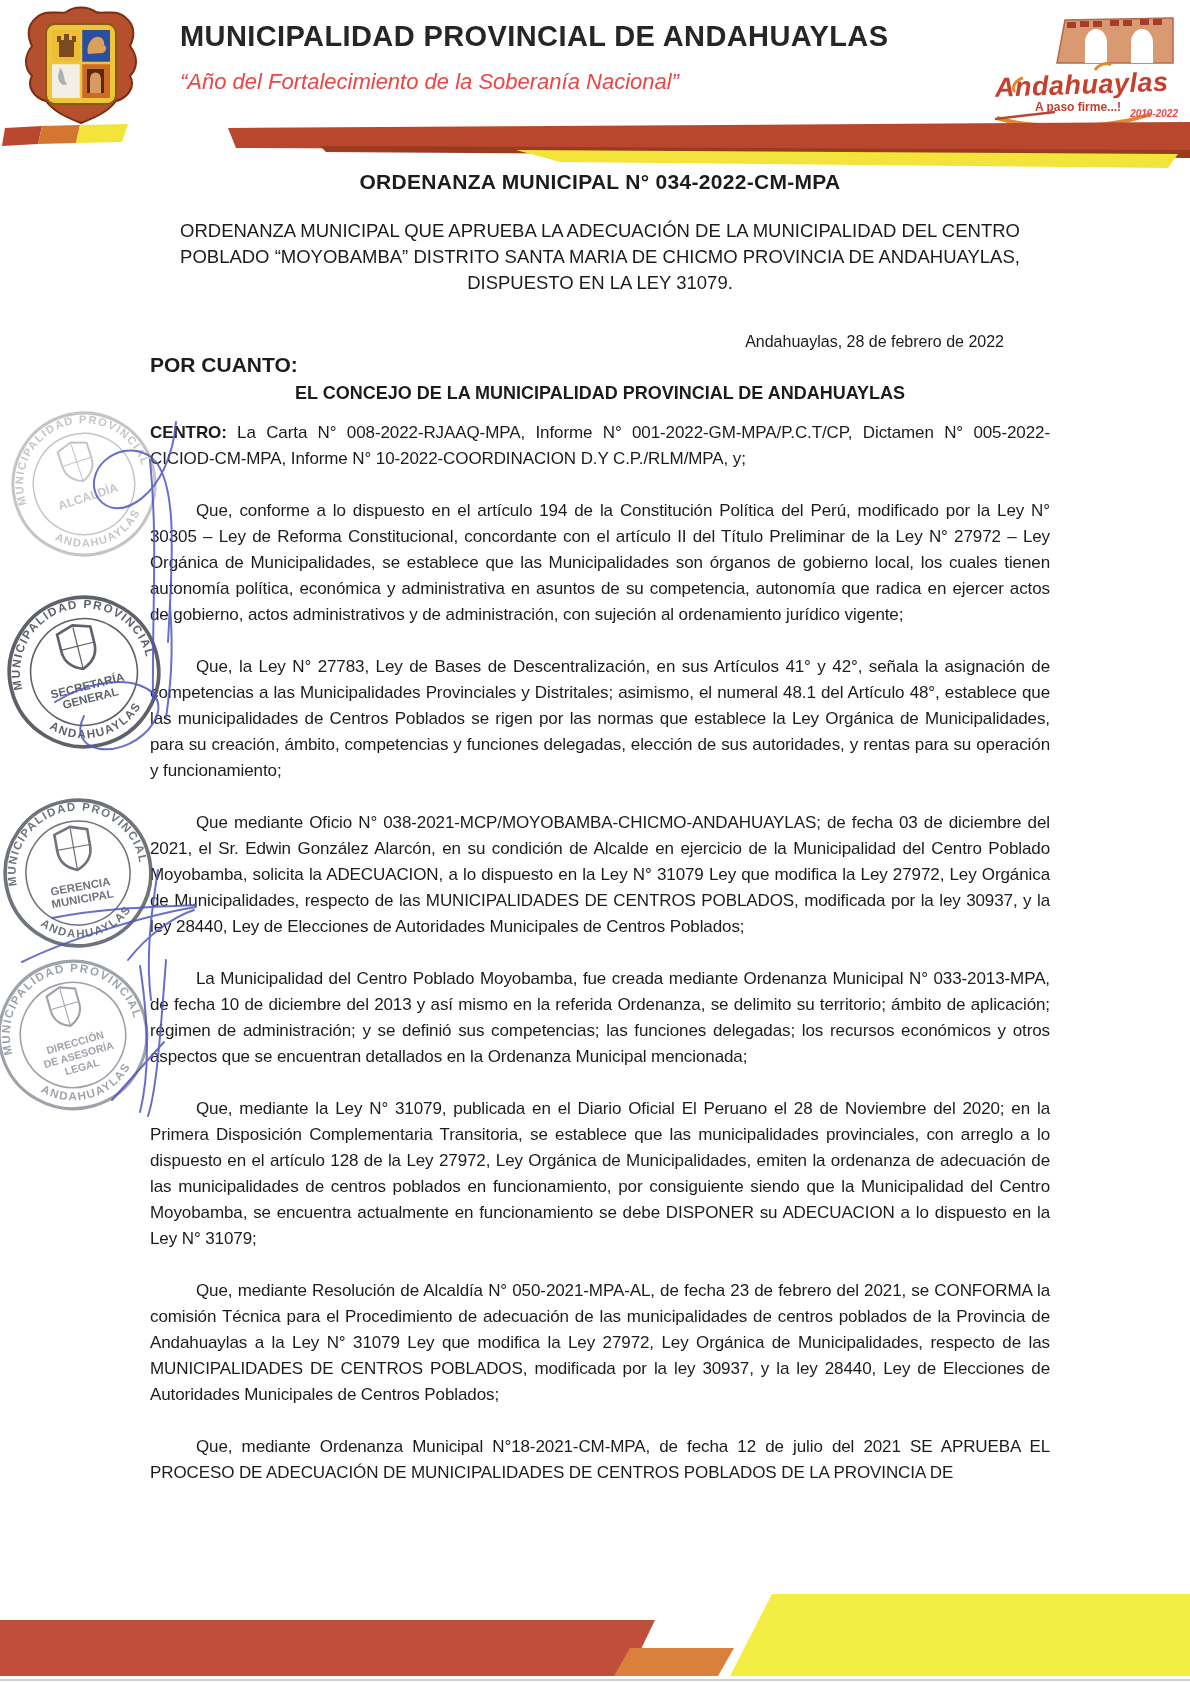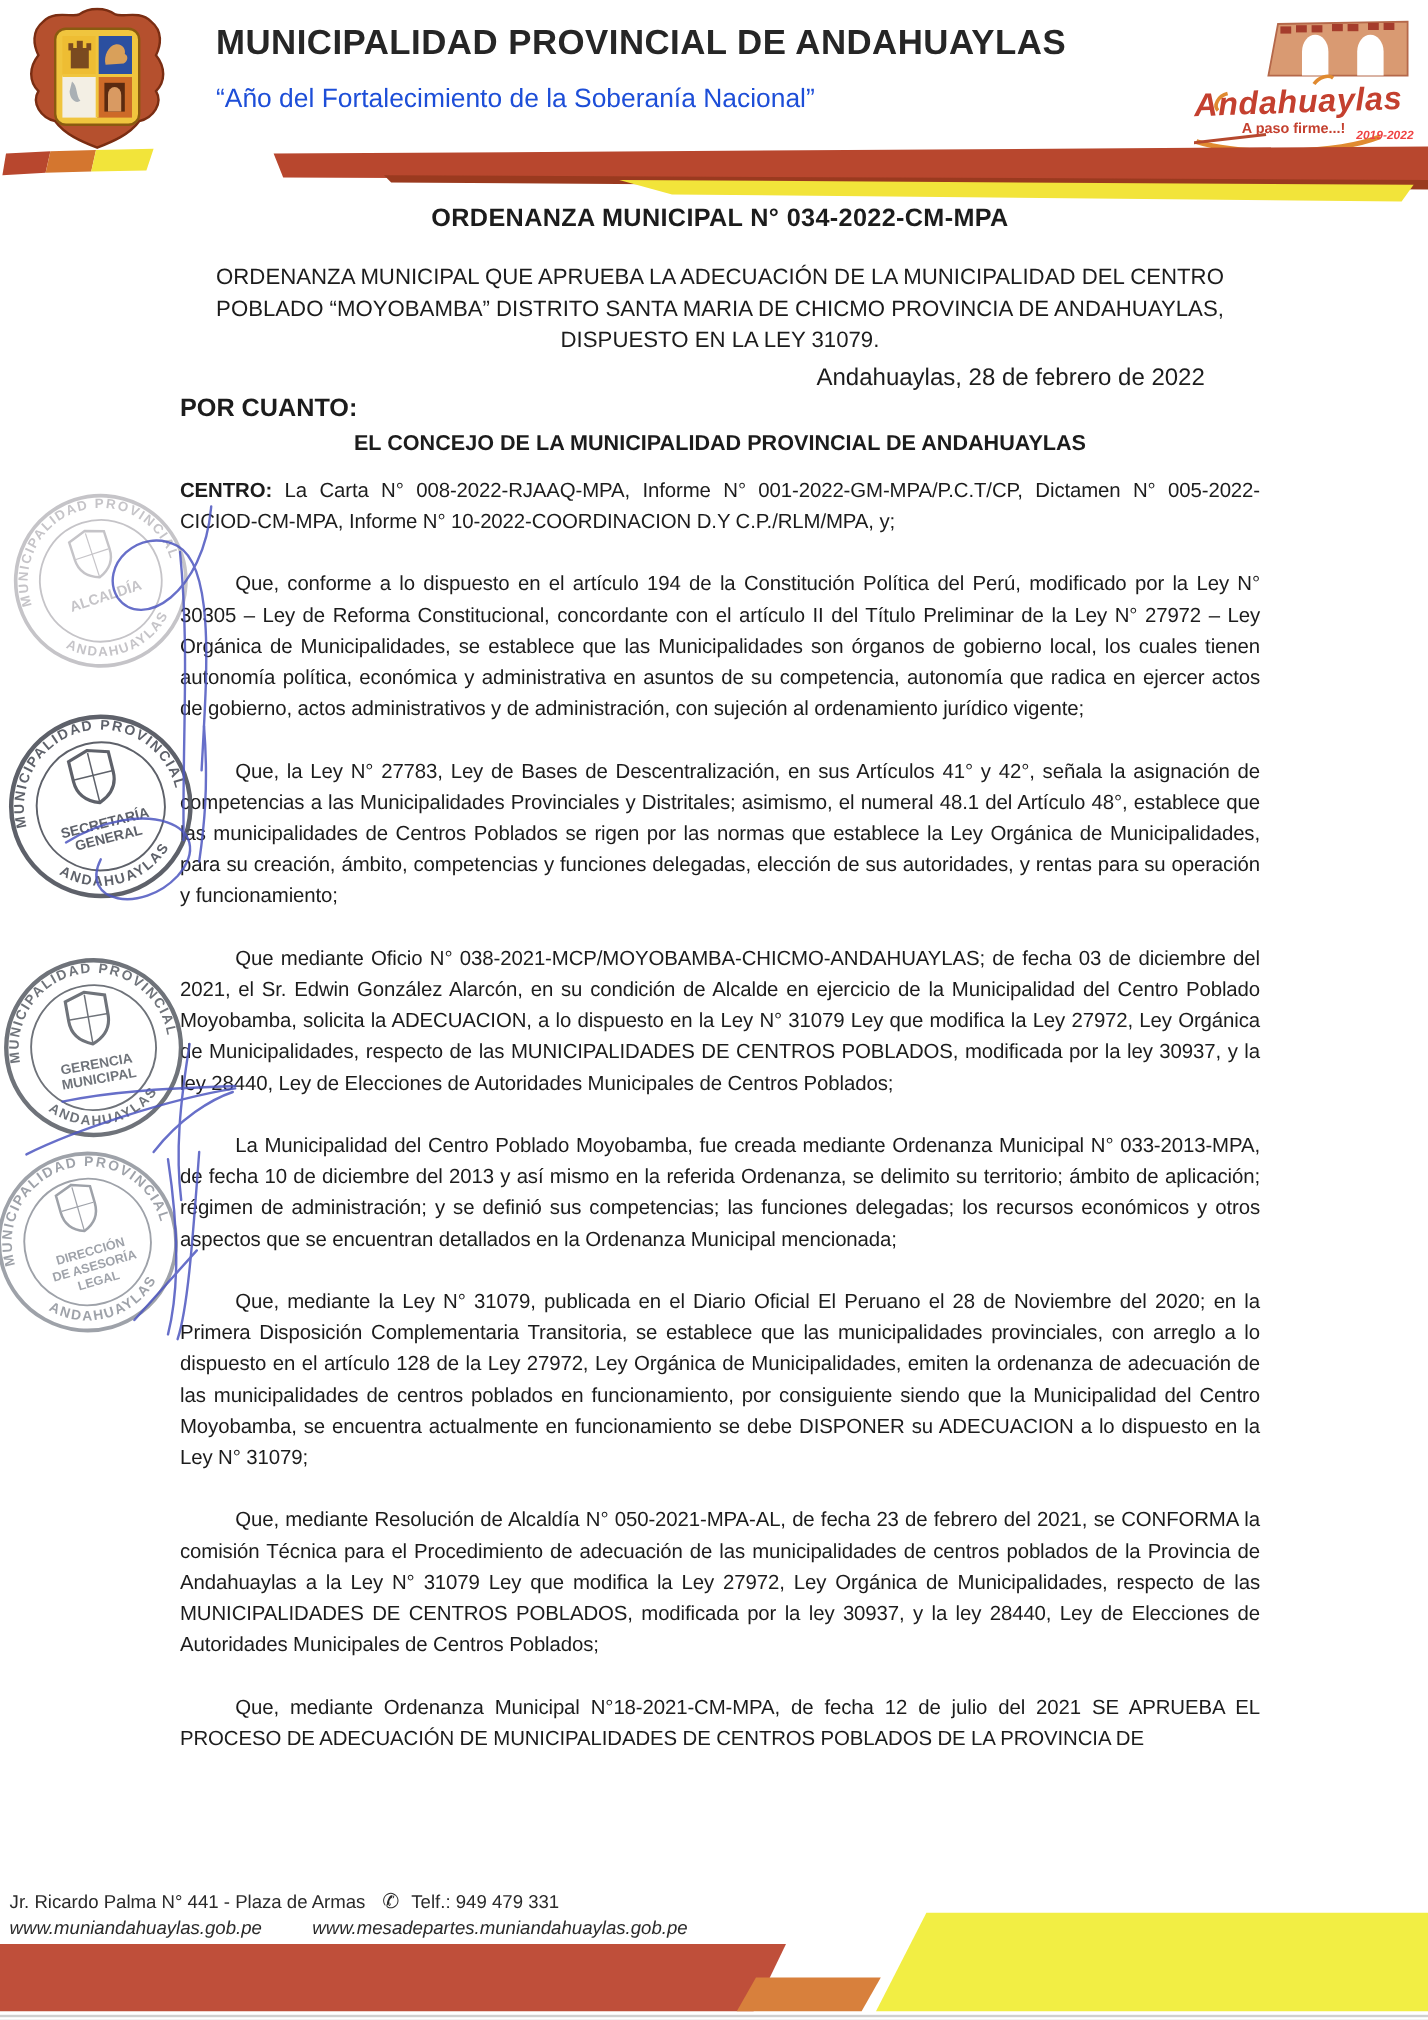--- a/index.html
+++ b/index.html
@@ -6,37 +6,37 @@
   .page {
     position:relative; width:1190px; height:1683px; margin:0 auto;
     background:#ffffff; overflow:hidden;
     font-family:"Liberation Sans", sans-serif; color:#1c1c1c;
   }
 
   
   .crest { position:absolute; left:16px; top:6px; width:130px; height:120px; }
   .header-center { position:absolute; left:180px; top:20px; width:780px; text-align:left; }
   .org-name { font-size:29px; font-weight:bold; letter-spacing:.4px; color:#262626; }
-  .motto { margin-top:16px; font-size:22px; color:#1d4ed8; }
+  .motto { margin-top:16px; font-size:22px; font-style:italic; color:#ef4444; }
   .logo { position:absolute; left:995px; top:8px; width:185px; height:130px; }
   .logo-name { position:absolute; left:0; top:62px; width:160px; text-align:center;
     font-size:27px; font-weight:bold; font-style:italic; color:#c4402f; letter-spacing:.5px;
     transform:rotate(-2deg); }
   .logo-tagline { position:absolute; left:18px; top:92px; width:130px; text-align:center;
     font-size:12px; font-weight:bold; color:#c4402f; }
   .logo-period { position:absolute; right:2px; top:100px; font-size:10px; font-weight:bold;
     font-style:italic; color:#ef4444; }
   .band { position:absolute; left:0; top:98px; width:1190px; height:75px; }
 
   
   .doc { position:absolute; left:150px; top:170px; width:900px; }
   .doc-title { text-align:center; font-size:21px; font-weight:bold; letter-spacing:.3px; margin:0; }
   .doc-subtitle { margin:24px auto 0; width:852px; text-align:center; font-weight:normal;
     font-size:18.5px; line-height:1.4; }
-  .dateline { margin-top:8px; text-align:right; font-size:20px; padding-right:46px; }
+  .dateline { margin-top:37px; text-align:right; font-size:16px; padding-right:46px; }
   .por-cuanto { margin-top:2px; font-weight:bold; font-size:21px; }
   .council { margin-top:6px; text-align:center; font-weight:bold; font-size:18px; }
   .visto { margin-top:16px; font-size:17px; line-height:26px; text-align:justify; letter-spacing:-.1px; }
   .visto b { font-weight:bold; }
   .considerando { margin-top:30px; font-weight:bold; font-size:18px; }
   .para { margin:26px 0 0; font-size:17px; line-height:26px; text-align:justify;
     text-indent:46px; letter-spacing:-.1px; }
 
   
   .stamp { position:absolute; }
@@ -216,28 +216,20 @@
       <path d="M52,518 C100,508 150,507 196,505"></path>
       <path d="M22,562 C62,542 140,516 196,507"></path>
       <path d="M158,470 C150,520 146,560 151,600"></path>
       <path d="M128,560 C150,532 176,516 194,510"></path>
       <path d="M140,566 C150,632 148,680 140,712"></path>
       <path d="M166,560 C160,642 156,692 148,716"></path>
       <path d="M112,700 L164,642"></path>
     </g>
   </svg>
 
-  <div class="footer-text">
-    <div class="footer-row">
-      <span>Jr. Ricardo Palma N° 441 - Plaza de Armas</span><span class="phone-ico">✆</span><span>Telf.: 949 479 331</span>
-    </div>
-    <div class="footer-row urls">
-      <span>www.muniandahuaylas.gob.pe</span><span>www.mesadepartes.muniandahuaylas.gob.pe</span>
-    </div>
-  </div>
 
   <svg class="footer-bars" viewBox="0 0 1190 93">
     <polygon points="0,30 655,30 628,86 0,86" fill="#bf4f3a"></polygon>
     <polygon points="630,58 734,58 718,86 614,86" fill="#d8803c"></polygon>
     <polygon points="772,4 1190,4 1190,86 730,86" fill="#f2ee44"></polygon>
     <rect x="0" y="89" width="1190" height="2" fill="#cfcfcf"></rect>
   </svg>
 
 </div>
 

